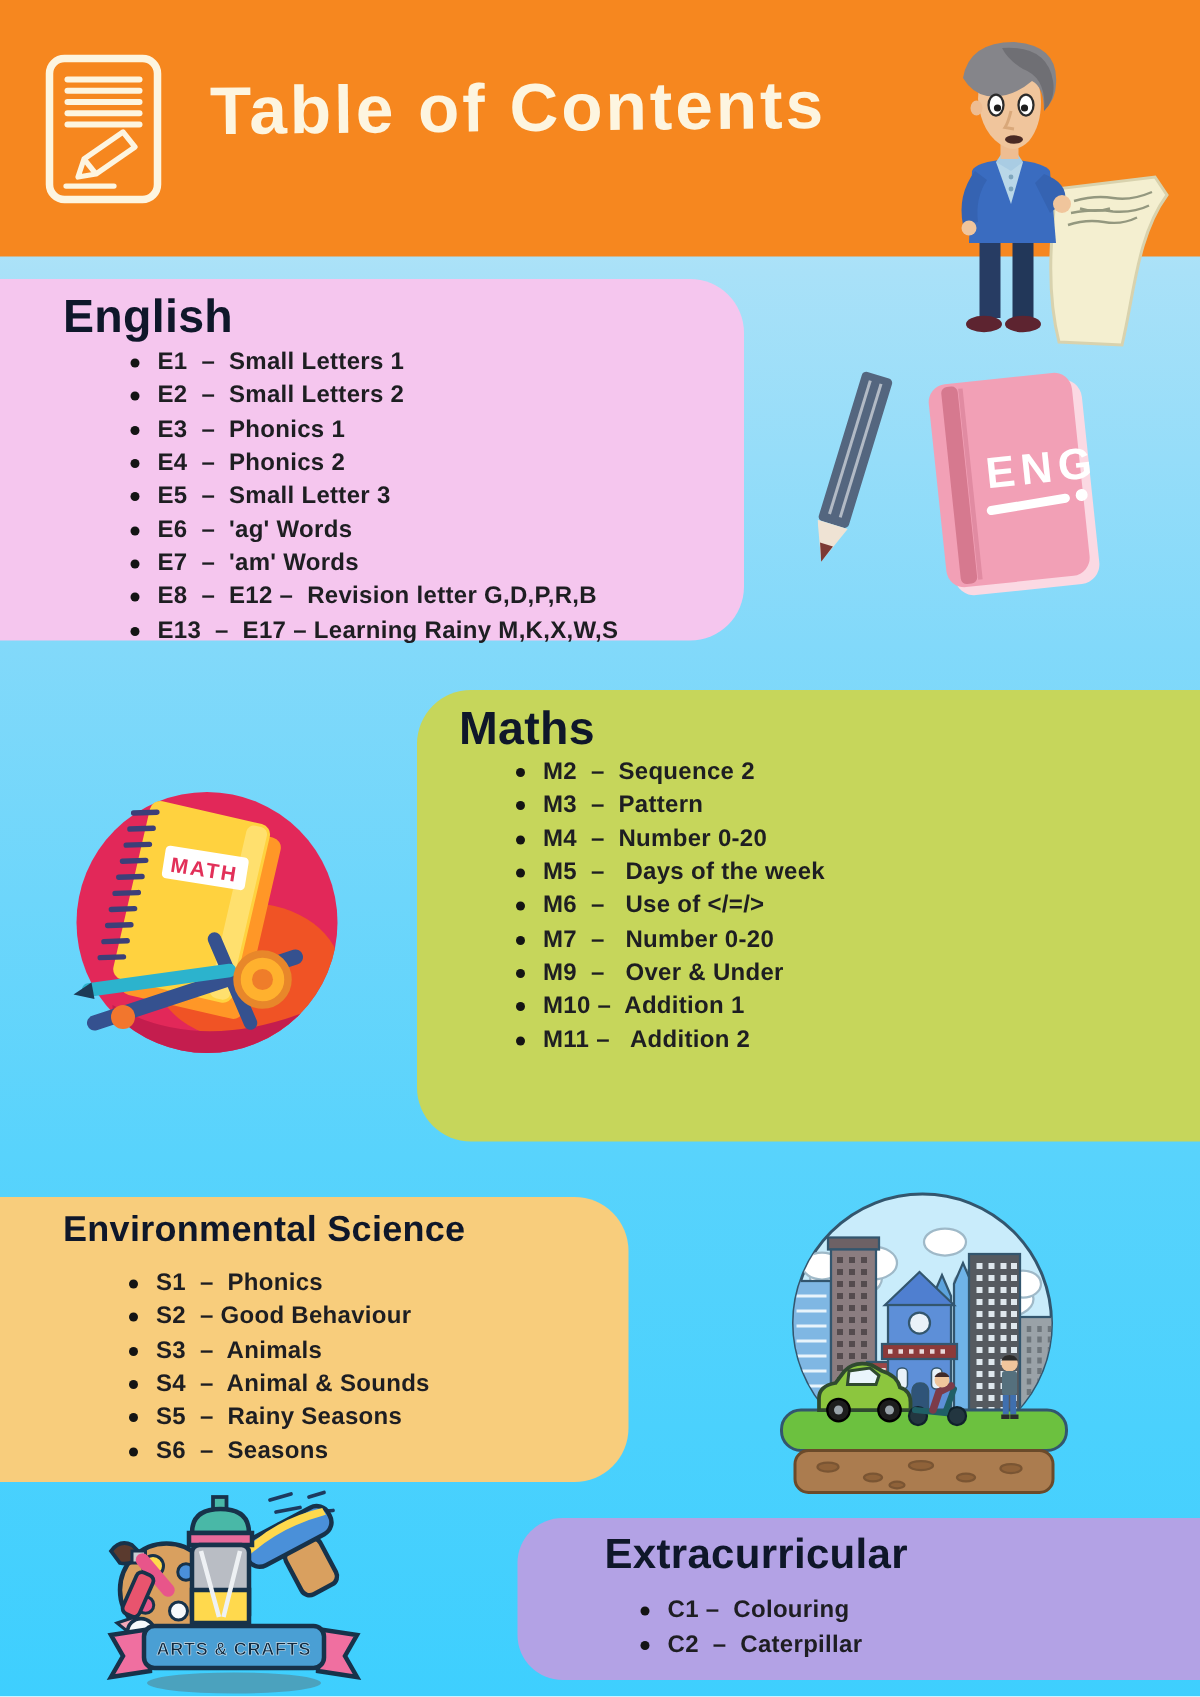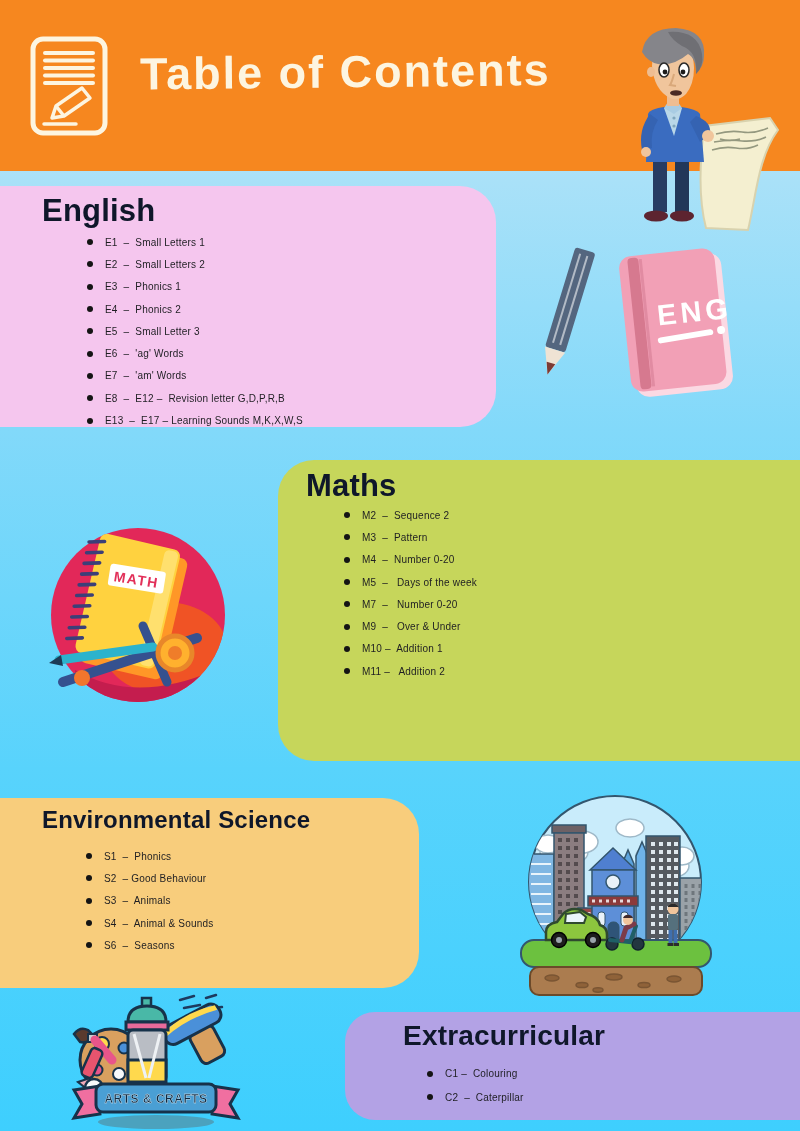--- a/index.html
+++ b/index.html
@@ -18,21 +18,21 @@
   .page-title {
     position:absolute; left:140px; top:46px; width:470px;
     font-size:45px; font-weight:700; color:#fdf5e0; letter-spacing:2px;
     transform:rotate(-0.6deg); white-space:nowrap;
   }
   .man { position:absolute; left:620px; top:22px; z-index:3; }
   
   .panel { position:absolute; color:#1e1e22; z-index:1; }
   .panel h2 { font-weight:800; color:#0f172a; letter-spacing:.2px; }
   .panel ul { list-style:none; position:absolute; }
-  .panel li { display:flex; align-items:center; height:22.3px; font-weight:400; font-size:10px; color:#1e1e22; }
+  .panel li { display:flex; align-items:center; height:22.3px; font-weight:700; font-size:16px; color:#1e1e22; }
   .dot { width:6px; height:6px; border-radius:50%; background:#141414; margin-right:12px; flex:none; }
   .item-text { white-space:pre; letter-spacing:.2px; }
 
   .panel-english { left:0; top:186px; width:496px; height:241px; background:#f5c6ee; border-radius:0 36px 36px 0; }
   .panel-english h2 { position:absolute; left:42px; top:7px; font-size:31px; }
   .panel-english ul { left:87px; top:45px; }
 
   .panel-maths { left:278px; top:460px; width:522px; height:301px; background:#c6d65b; border-radius:36px 0 0 36px; }
   .panel-maths h2 { position:absolute; left:28px; top:8px; font-size:31px; }
   .panel-maths ul { left:66px; top:44px; }
@@ -152,21 +152,21 @@
       <li>
           <span class="dot"></span>
           <span class="item-text">E7  –  'am' Words</span>
         </li>
       <li>
           <span class="dot"></span>
           <span class="item-text">E8  –  E12 –  Revision letter G,D,P,R,B</span>
         </li>
       <li>
           <span class="dot"></span>
-          <span class="item-text">E13  –  E17 – Learning Sounds M,K,X,W,S</span>
+          <span class="item-text">E13  –  E17 – Learning Rainy M,K,X,W,S</span>
         </li>
     </ul>
   </section>
 
   <svg class="ill ill-eng" width="250" height="165" viewBox="0 0 250 165">
     <g transform="translate(30,10) rotate(17 10 0)">
       <rect x="0" y="0" width="21" height="104" rx="3" fill="#54667f"></rect>
       <line x1="6.5" y1="5" x2="6.5" y2="98" stroke="#ffffff" stroke-width="2" opacity="0.55"></line>
       <line x1="14" y1="5" x2="14" y2="98" stroke="#ffffff" stroke-width="2" opacity="0.55"></line>
       <path d="M0 104 L21 104 L10.5 130 Z" fill="#efe3d4"></path>
@@ -194,20 +194,24 @@
           <span class="dot"></span>
           <span class="item-text">M3  –  Pattern</span>
         </li>
       <li>
           <span class="dot"></span>
           <span class="item-text">M4  –  Number 0-20</span>
         </li>
       <li>
           <span class="dot"></span>
           <span class="item-text">M5  –   Days of the week</span>
+        </li>
+      <li>
+          <span class="dot"></span>
+          <span class="item-text">M6  –   Use of &lt;/=/&gt;</span>
         </li>
       <li>
           <span class="dot"></span>
           <span class="item-text">M7  –   Number 0-20</span>
         </li>
       <li>
           <span class="dot"></span>
           <span class="item-text">M9  –   Over &amp; Under</span>
         </li>
       <li>
@@ -278,20 +282,24 @@
           <span class="dot"></span>
           <span class="item-text">S2  – Good Behaviour</span>
         </li>
       <li>
           <span class="dot"></span>
           <span class="item-text">S3  –  Animals</span>
         </li>
       <li>
           <span class="dot"></span>
           <span class="item-text">S4  –  Animal &amp; Sounds</span>
+        </li>
+      <li>
+          <span class="dot"></span>
+          <span class="item-text">S5  –  Rainy Seasons</span>
         </li>
       <li>
           <span class="dot"></span>
           <span class="item-text">S6  –  Seasons</span>
         </li>
     </ul>
   </section>
 
   <svg class="ill ill-city" width="196" height="212" viewBox="0 0 196 212">
     <defs>

